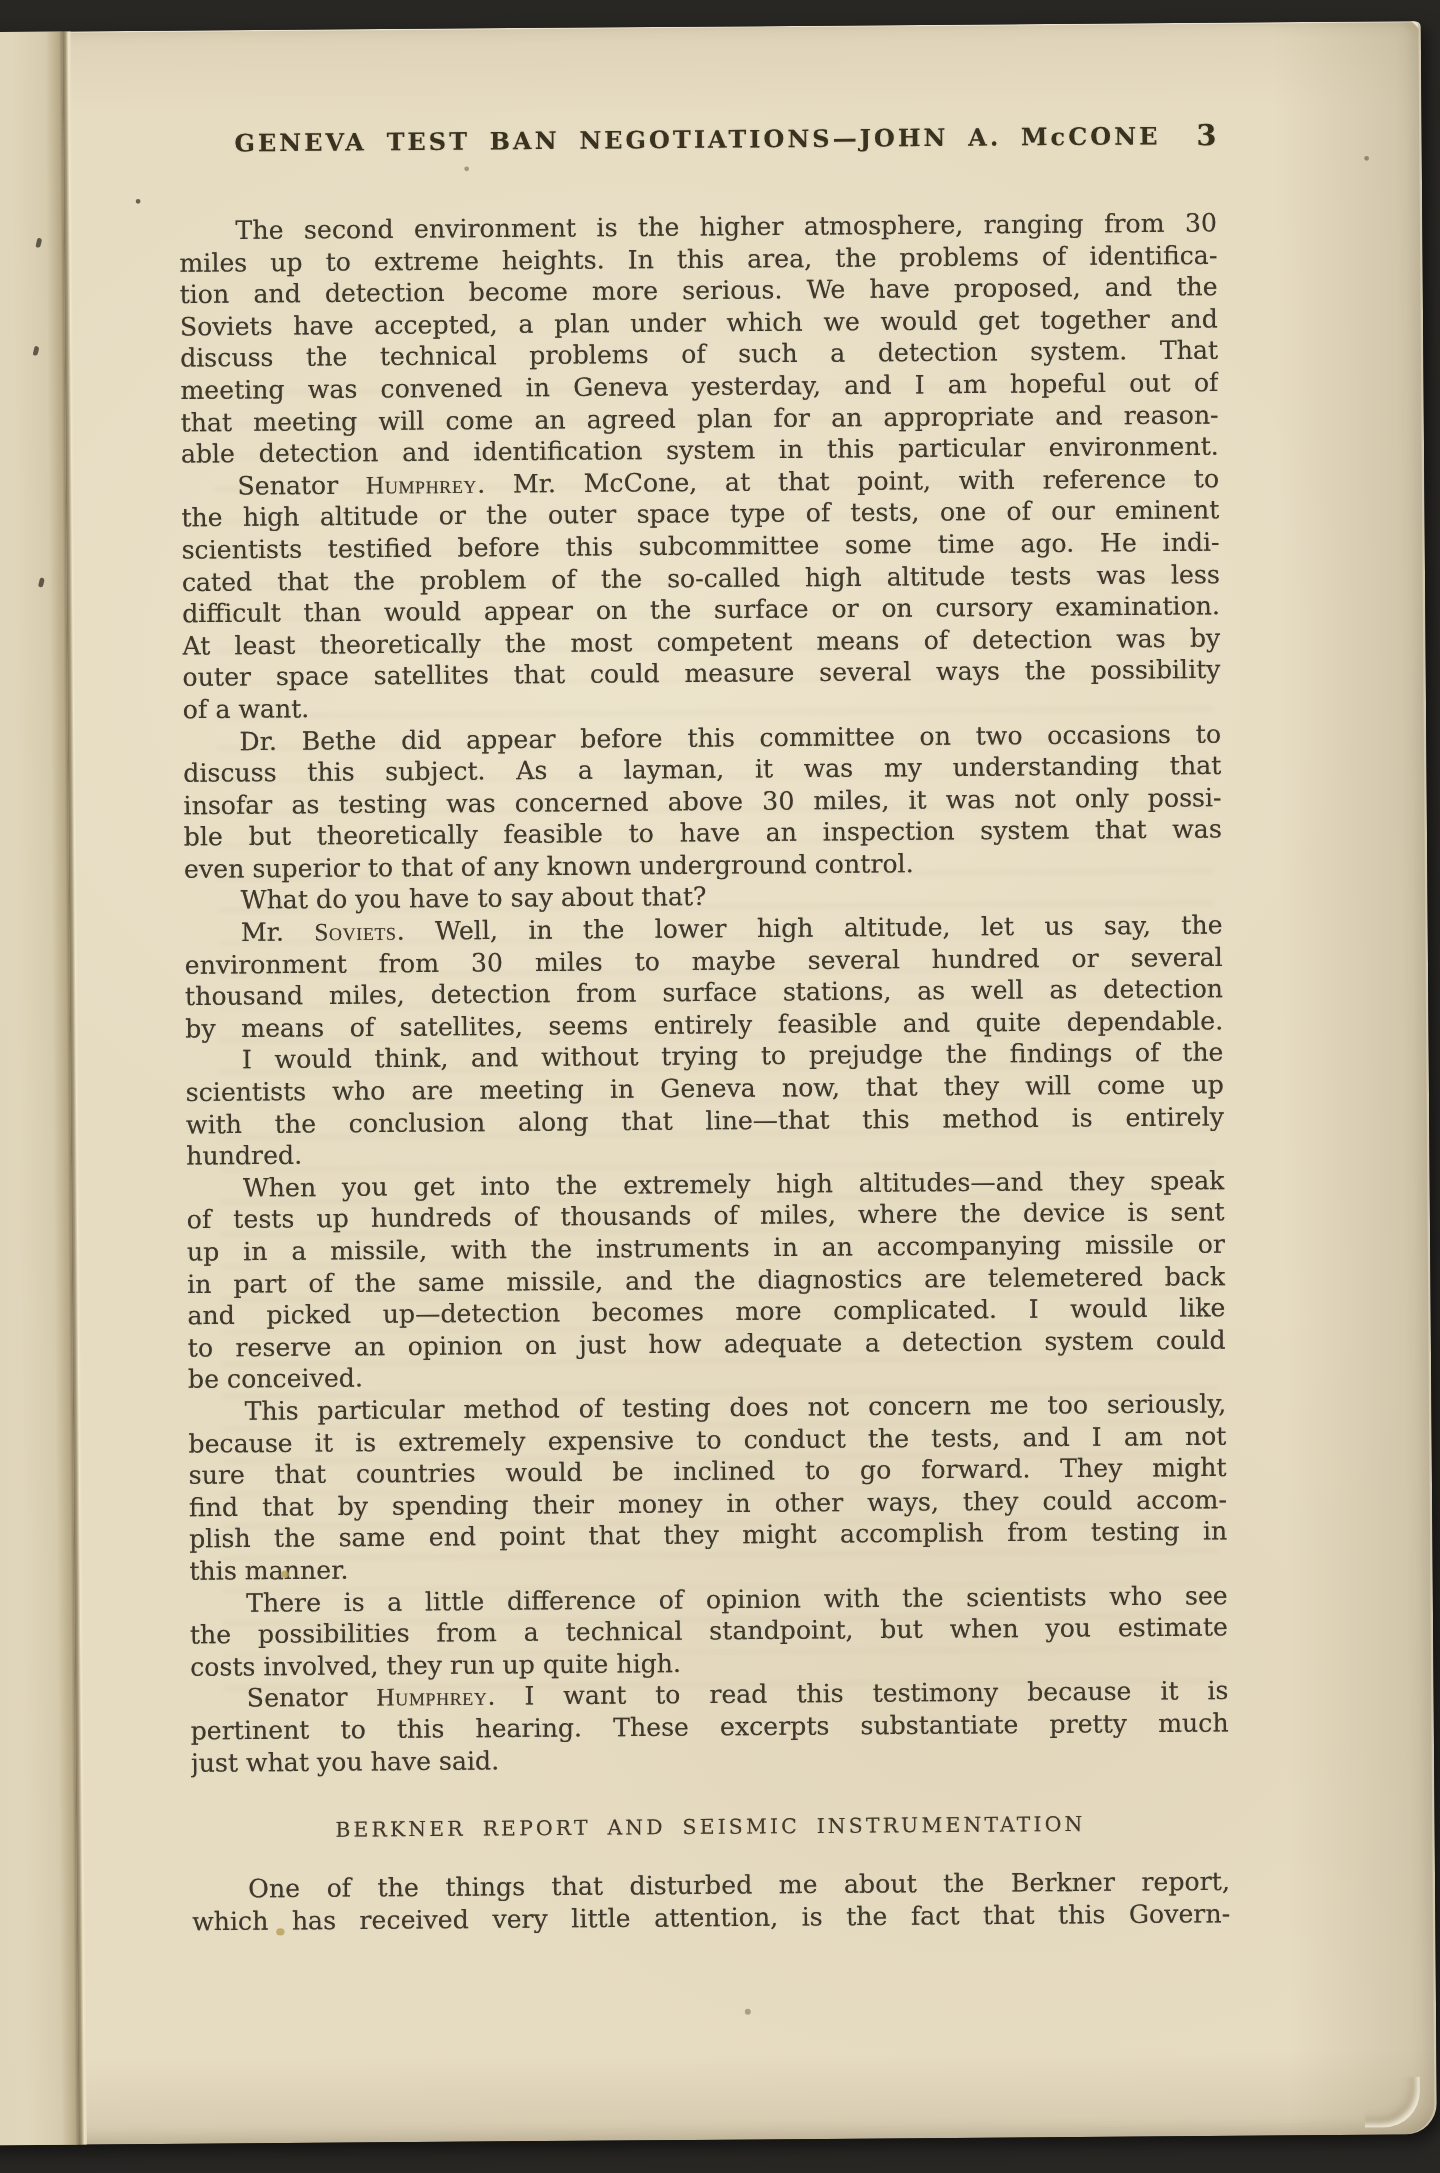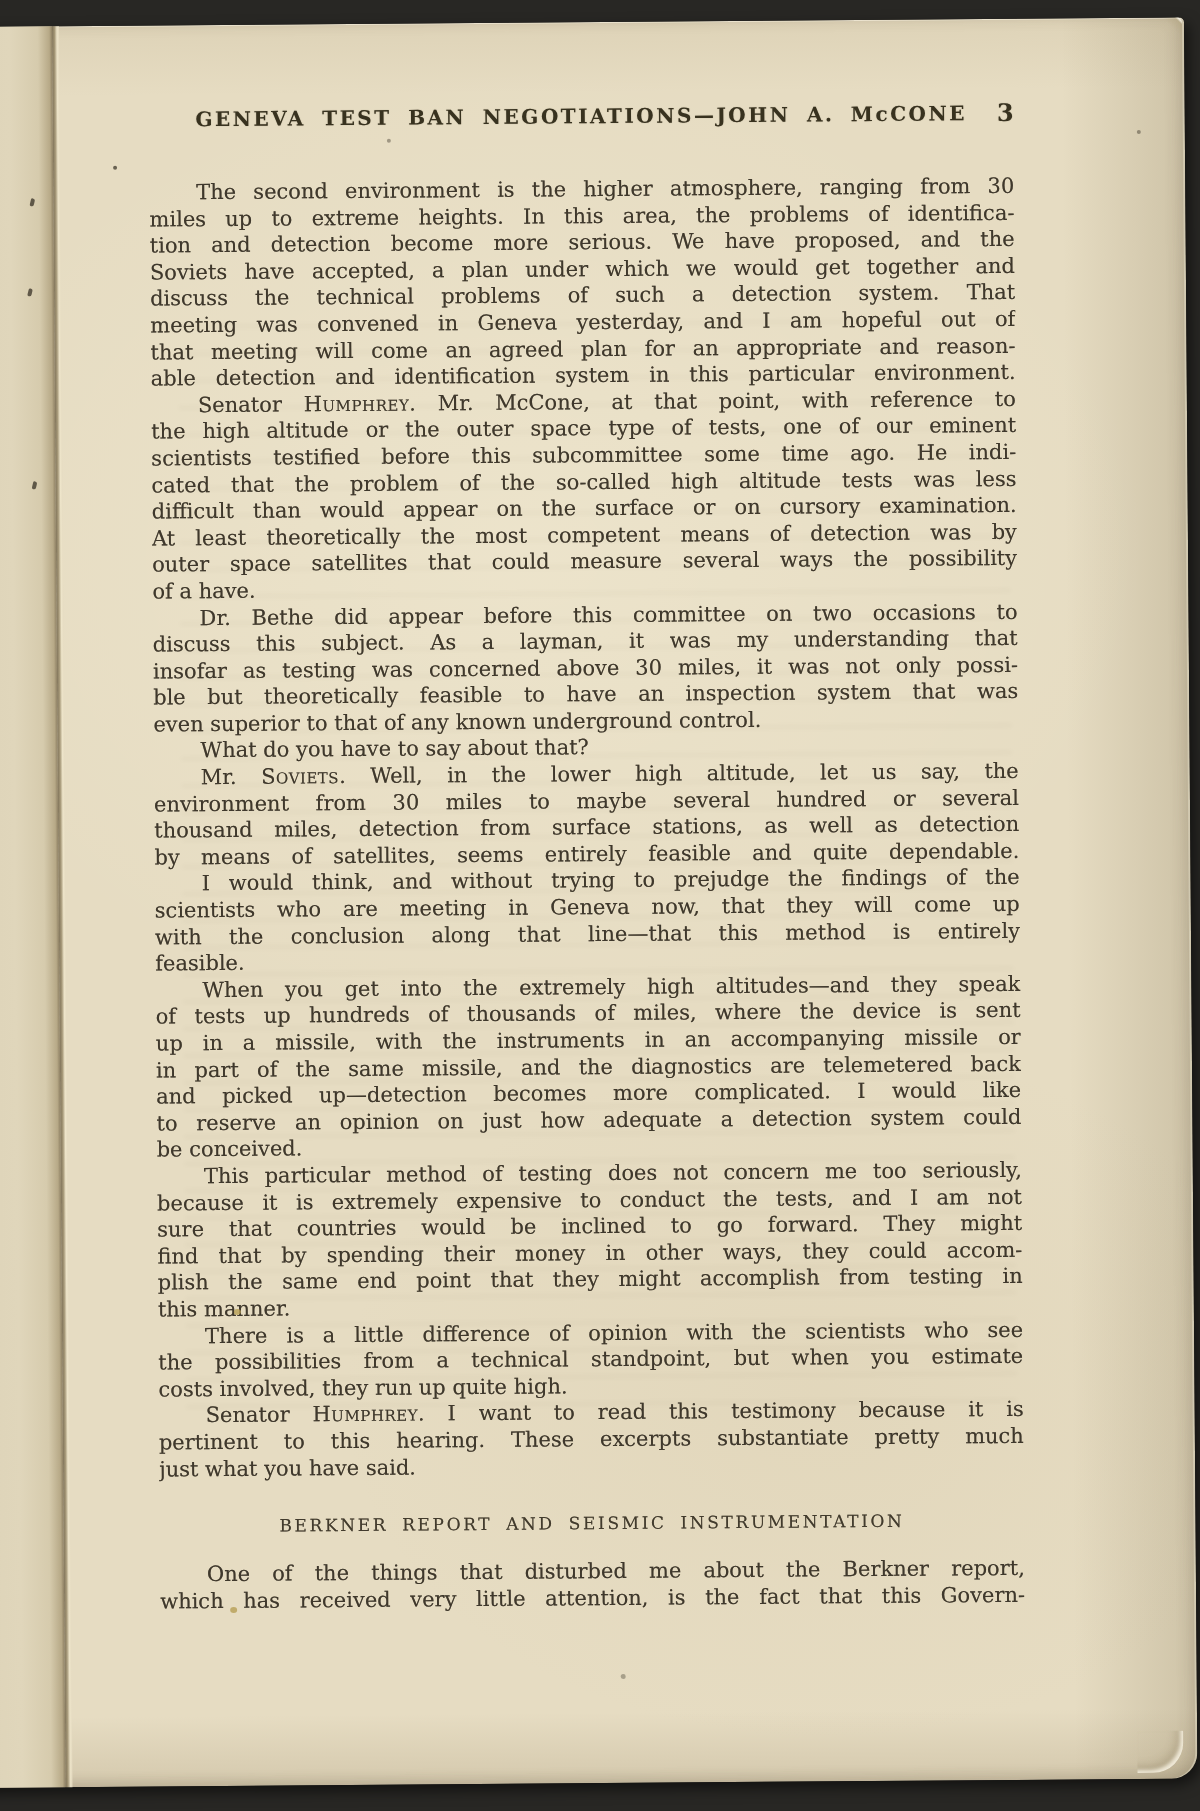--- a/index.html
+++ b/index.html
@@ -67,21 +67,21 @@
     font-size:21px; line-height:26.6px;
     text-shadow:0 0 0.6px rgba(63,56,44,0.55);
   }
   .para{ margin:0; }
   .line{
     white-space:nowrap; overflow:hidden;
     text-align:justify; text-align-last:justify;
   }
   .line.noj{ text-align-last:left; }
   .line.first{ text-indent:47px; }
-  .sc{ font-variant:small-caps; letter-spacing:0.5px; }
+  .sc{ font-variant:small-caps; letter-spacing:0.5px;font-family:Liberation Serif, serif; }
   .section-heading{
     margin:33px 0 24px 0; text-align:center;
     font-size:17px; letter-spacing:2.6px; word-spacing:6px;
     color:#423b2d; font-weight:normal; line-height:22px;
     text-shadow:0 0 0.6px rgba(63,56,44,0.5);
   }
   
   .scan-speck{ position:absolute; background:#4a4336; border-radius:50%; opacity:.8; }
   .speck-comma{ width:4px; height:8px; border-radius:2px 3px 3px 2px; transform:rotate(14deg); opacity:.85; }
   .speck-dot-s{ width:4px; height:4px; }
@@ -114,21 +114,21 @@
           <div class="line"><span>able detection and identification system in this particular environment.</span></div>
         </div>
         <div class="para">
           <div class="line first"><span>Senator </span><span class="sc">Humphrey</span><span>. Mr. McCone, at that point, with reference to</span></div>
           <div class="line"><span>the high altitude or the outer space type of tests, one of our eminent</span></div>
           <div class="line"><span>scientists testified before this subcommittee some time ago. He indi-</span></div>
           <div class="line"><span>cated that the problem of the so-called high altitude tests was less</span></div>
           <div class="line"><span>difficult than would appear on the surface or on cursory examination.</span></div>
           <div class="line"><span>At least theoretically the most competent means of detection was by</span></div>
           <div class="line"><span>outer space satellites that could measure several ways the possibility</span></div>
-          <div class="line noj"><span>of a have.</span></div>
+          <div class="line noj"><span>of a want.</span></div>
         </div>
         <div class="para">
           <div class="line first"><span>Dr. Bethe did appear before this committee on two occasions to</span></div>
           <div class="line"><span>discuss this subject. As a layman, it was my understanding that</span></div>
           <div class="line"><span>insofar as testing was concerned above 30 miles, it was not only possi-</span></div>
           <div class="line"><span>ble but theoretically feasible to have an inspection system that was</span></div>
           <div class="line noj"><span>even superior to that of any known underground control.</span></div>
         </div>
         <div class="para">
           <div class="line first noj"><span>What do you have to say about that?</span></div>
@@ -136,21 +136,21 @@
         <div class="para">
           <div class="line first"><span>Mr. </span><span class="sc">Soviets</span><span>. Well, in the lower high altitude, let us say, the</span></div>
           <div class="line"><span>environment from 30 miles to maybe several hundred or several</span></div>
           <div class="line"><span>thousand miles, detection from surface stations, as well as detection</span></div>
           <div class="line"><span>by means of satellites, seems entirely feasible and quite dependable.</span></div>
         </div>
         <div class="para">
           <div class="line first"><span>I would think, and without trying to prejudge the findings of the</span></div>
           <div class="line"><span>scientists who are meeting in Geneva now, that they will come up</span></div>
           <div class="line"><span>with the conclusion along that line—that this method is entirely</span></div>
-          <div class="line noj"><span>feasible.</span></div>
+          <div class="line noj"><span>hundred.</span></div>
         </div>
         <div class="para">
           <div class="line first"><span>When you get into the extremely high altitudes—and they speak</span></div>
           <div class="line"><span>of tests up hundreds of thousands of miles, where the device is sent</span></div>
           <div class="line"><span>up in a missile, with the instruments in an accompanying missile or</span></div>
           <div class="line"><span>in part of the same missile, and the diagnostics are telemetered back</span></div>
           <div class="line"><span>and picked up—detection becomes more complicated. I would like</span></div>
           <div class="line"><span>to reserve an opinion on just how adequate a detection system could</span></div>
           <div class="line noj"><span>be conceived.</span></div>
         </div>

